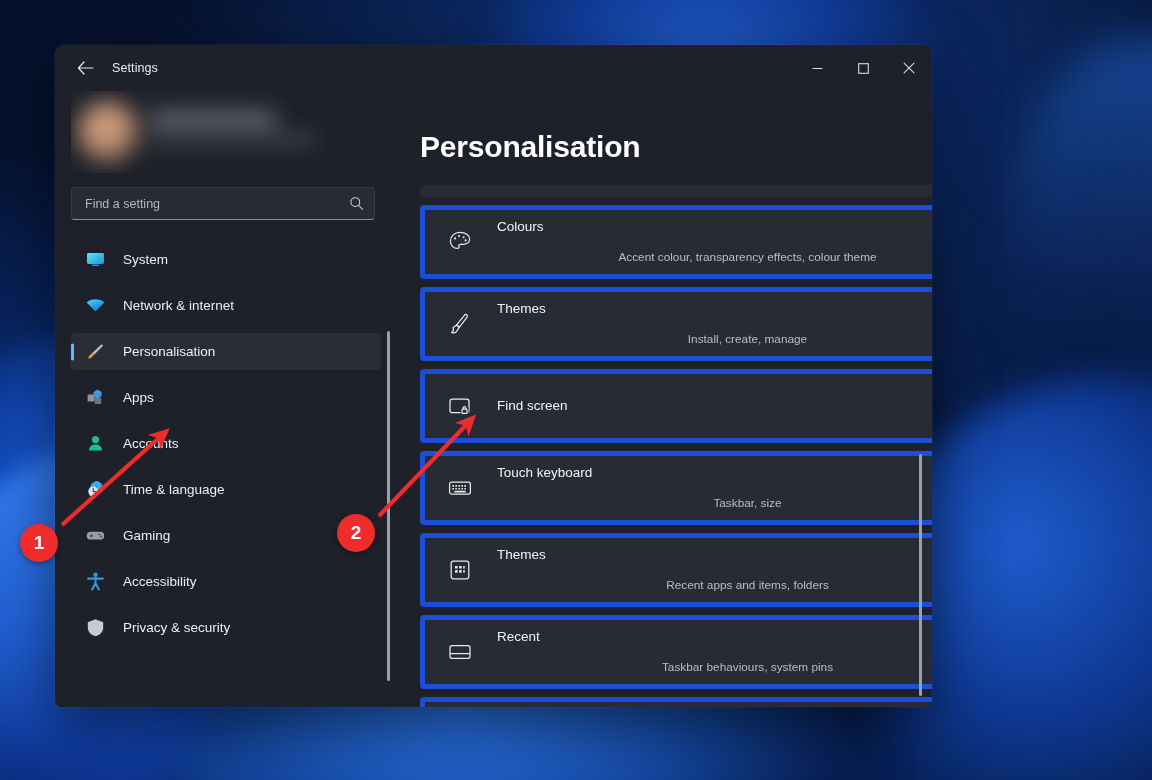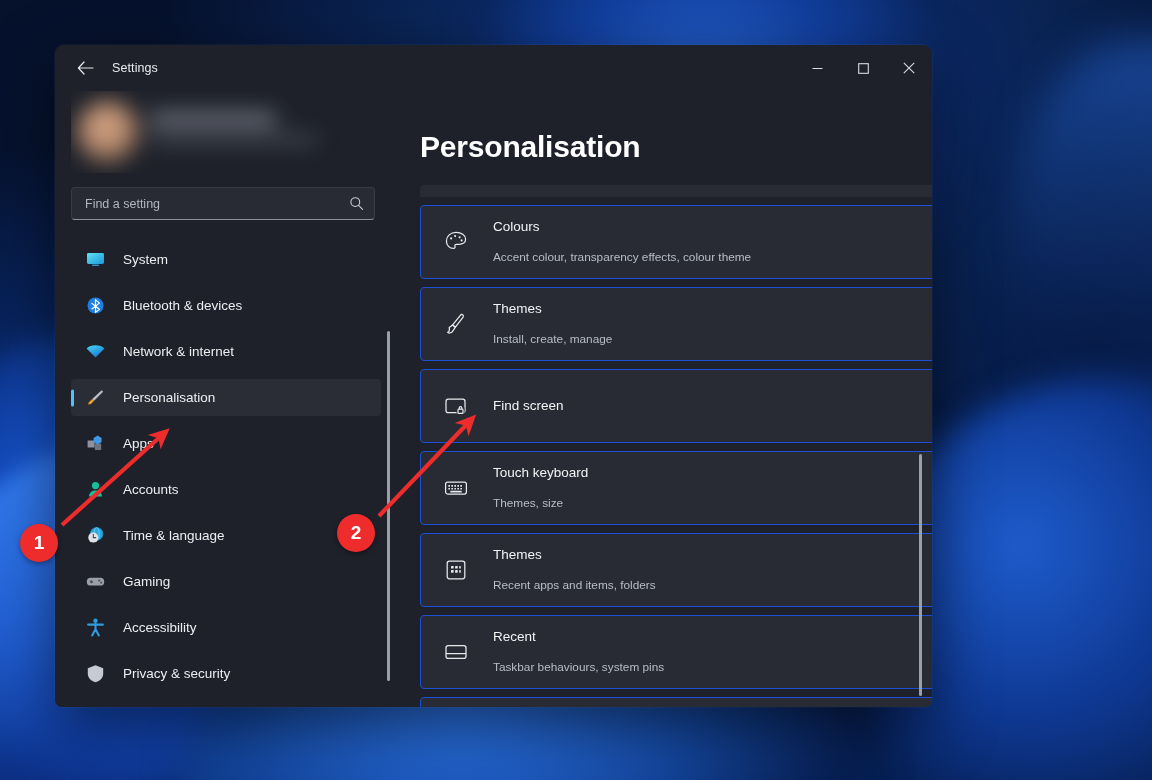--- a/index.html
+++ b/index.html
@@ -267,21 +267,21 @@
   }
   .card-sliver {
     height: 12px;
     background: #282b33;
     border-radius: 4px 4px 0 0;
     margin-bottom: 8px;
   }
   .card {
     height: 74px;
     background: #282b33;
-    border: 1px solid #1d4ed8;
+    border: 5px solid #1d4ed8;
     border-radius: 4px;
     margin-bottom: 8px;
     display: flex;
     align-items: center;
     padding: 0 18px 0 20px;
   }
   .card-ico {
     width: 30px; height: 30px;
     flex: 0 0 30px;
     display: flex; align-items: center; justify-content: center;
@@ -292,20 +292,21 @@
   .card-title {
     font-size: 13.5px;
     color: #f2f3f6;
     line-height: 1.35;
   }
   .card-sub {
     font-size: 11.8px;
     color: #b9bdc6;
     margin-top: 13px;
     line-height: 1.35;
+    text-align: center;
   }
   .card-chev { color: #d6d9df; flex: 0 0 auto; display: flex; }
   .content-scrollbar {
     position: absolute;
     right: 10px;
     top: 363px;
     width: 3px; height: 242px;
     background: #9aa0aa;
     border-radius: 2px;
   }
@@ -403,29 +404,20 @@
                       <stop offset="100%" stop-color="#1b97d8"></stop>
                 </linearGradient>
                   </defs>
                 <rect x="2" y="4" width="17" height="11" rx="1.4" fill="url(#gSys)"></rect>
                 <rect x="7" y="15.6" width="7" height="1.5" rx="0.7" fill="#2d8fc9"></rect>
               </svg>
             </span>
             <span class="nav-label">System</span>
           </div>
 
-          <div class="nav-item">
-            <span class="nav-ico">
-              <svg width="21" height="21" viewBox="0 0 21 21">
-                <circle cx="10.5" cy="10.5" r="8" fill="#1f7fe0"></circle>
-                <path d="M10.5 4.6 L14.4 8.1 L10.5 11.3 L10.5 4.6 Z M10.5 11.3 L14.4 14.3 L10.5 17.4 L10.5 11.3 Z M6.6 8.1 L14.4 14.3 M6.6 14.3 L14.4 8.1" stroke="#ffffff" stroke-width="1.2" fill="none" stroke-linejoin="round"></path>
-              </svg>
-            </span>
-            <span class="nav-label">Bluetooth &amp; devices</span>
-          </div>
 
           <div class="nav-item">
             <span class="nav-ico">
               <svg width="21" height="21" viewBox="0 0 21 21">
                 <defs>
                     <linearGradient id="gWifi" x1="0" y1="0" x2="0.6" y2="1">
                   <stop offset="0%" stop-color="#49d8f2"></stop>
                       <stop offset="100%" stop-color="#1878d8"></stop>
                 </linearGradient>
                   </defs>
@@ -601,21 +593,21 @@
                   <rect x="8.3" y="12.9" width="1.7" height="1.7" rx="0.3"></rect>
                   <rect x="11.3" y="12.9" width="1.7" height="1.7" rx="0.3"></rect>
                   <rect x="14.3" y="12.9" width="1.7" height="1.7" rx="0.3"></rect>
                   <rect x="17.3" y="12.9" width="1.7" height="1.7" rx="0.3"></rect>
                   <rect x="7.3" y="15.7" width="11.4" height="1.7" rx="0.5"></rect>
                 </g>
               </svg>
             </span>
             <div class="card-text">
               <div class="card-title">Touch keyboard</div>
-              <div class="card-sub">Themes, size</div>
+              <div class="card-sub">Taskbar, size</div>
             </div>
             <span class="card-chev">
               <svg width="11" height="18" viewBox="0 0 11 18" fill="none">
                 <path d="M1.8 1.3 L9.2 9 L1.8 16.7" stroke="currentColor" stroke-width="1.5" stroke-linecap="round" stroke-linejoin="round"></path>
               </svg>
             </span>
           </div>
 
           <div class="card">
             <span class="card-ico">

